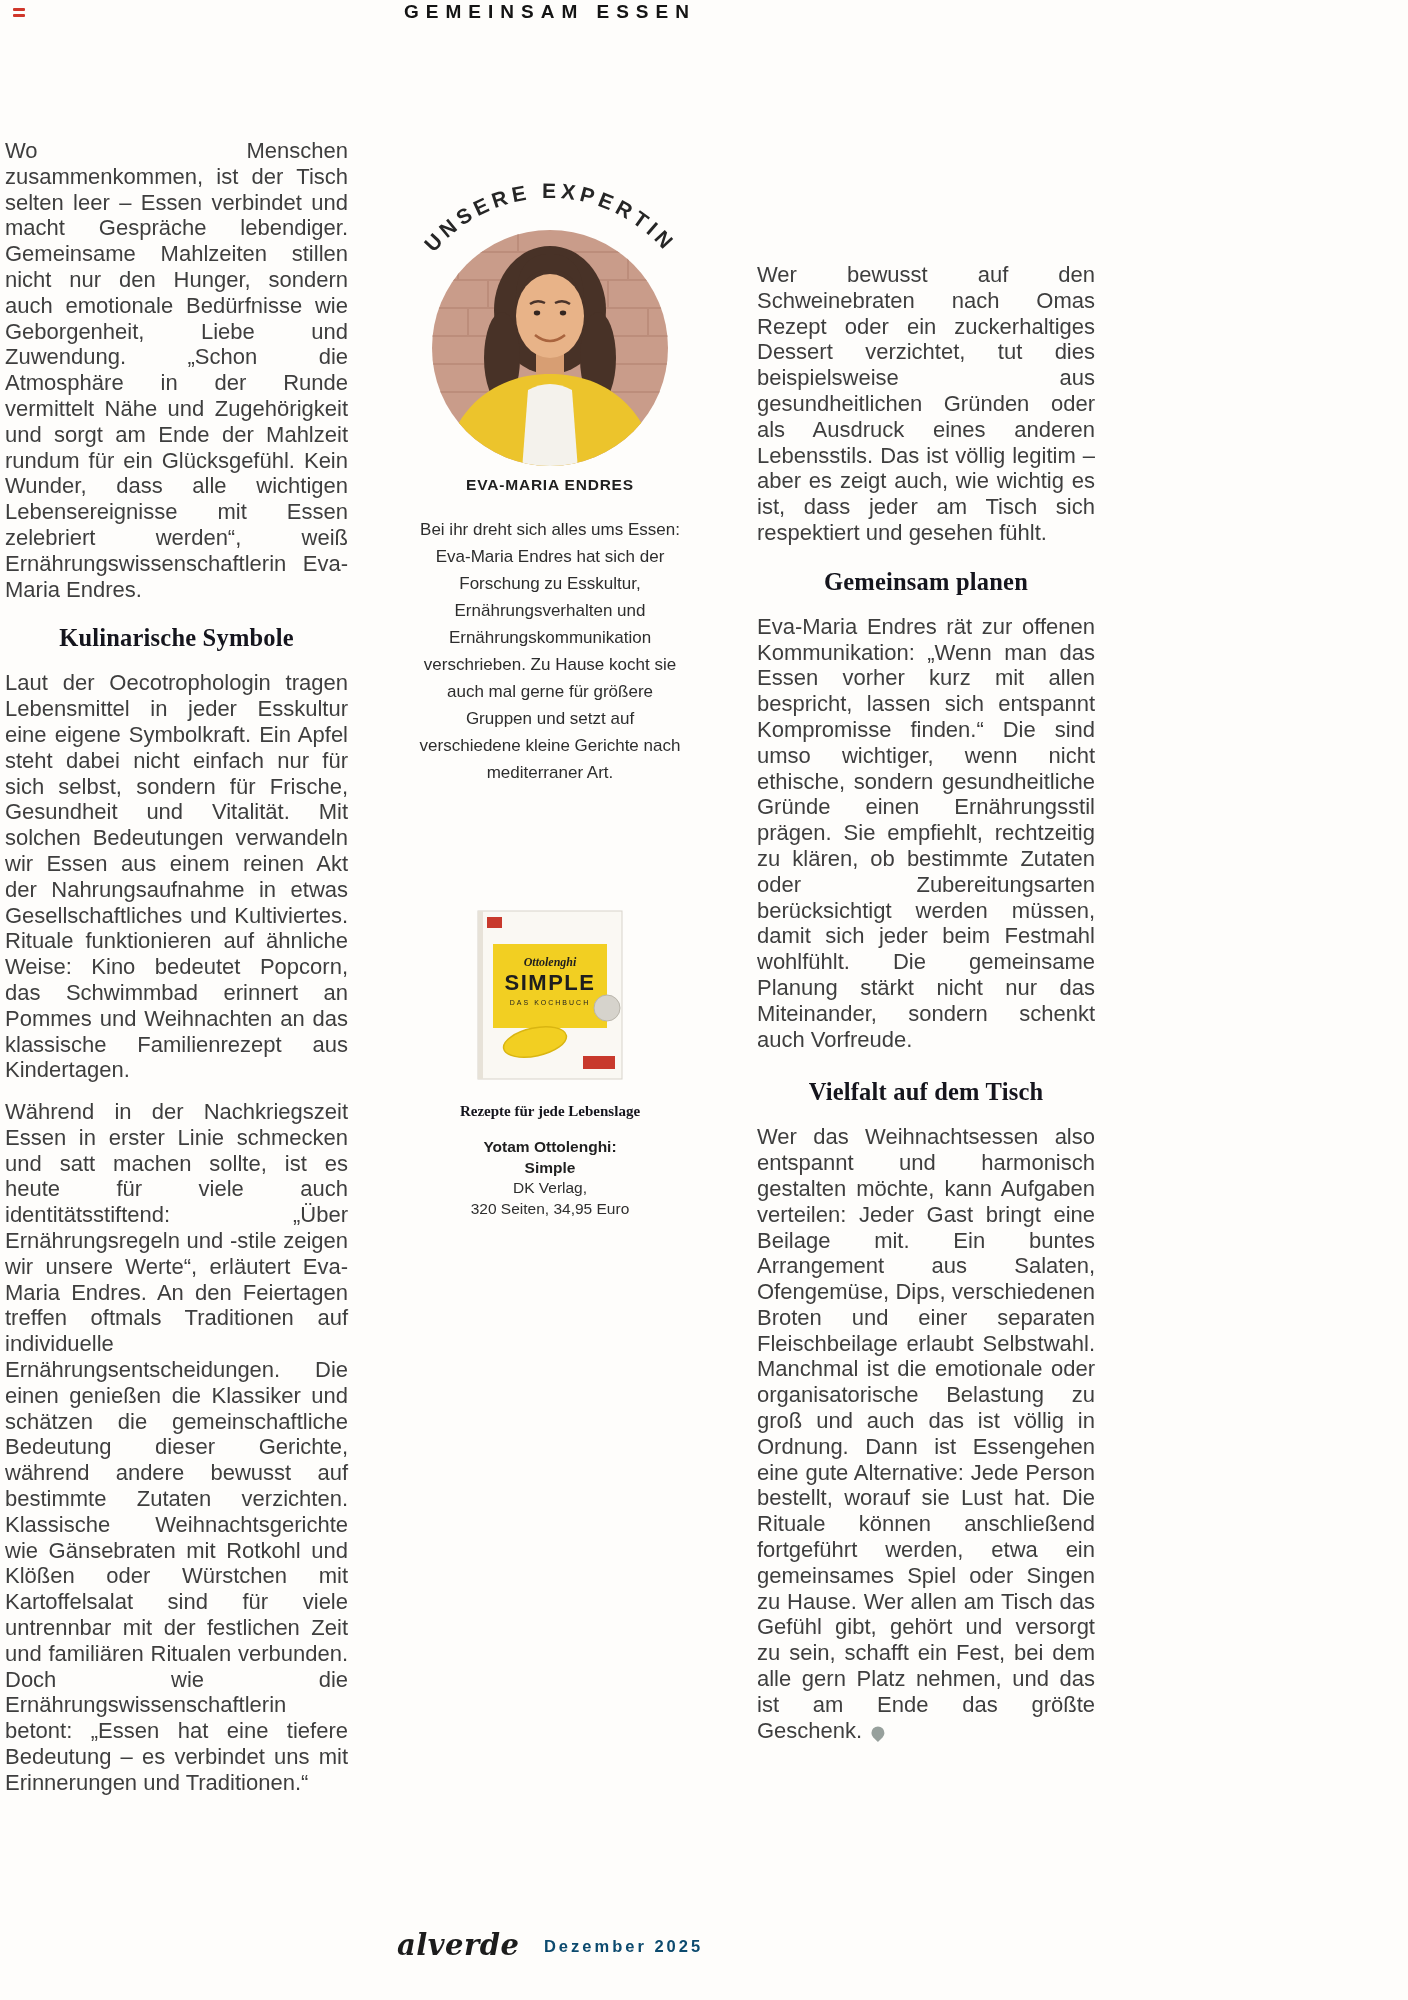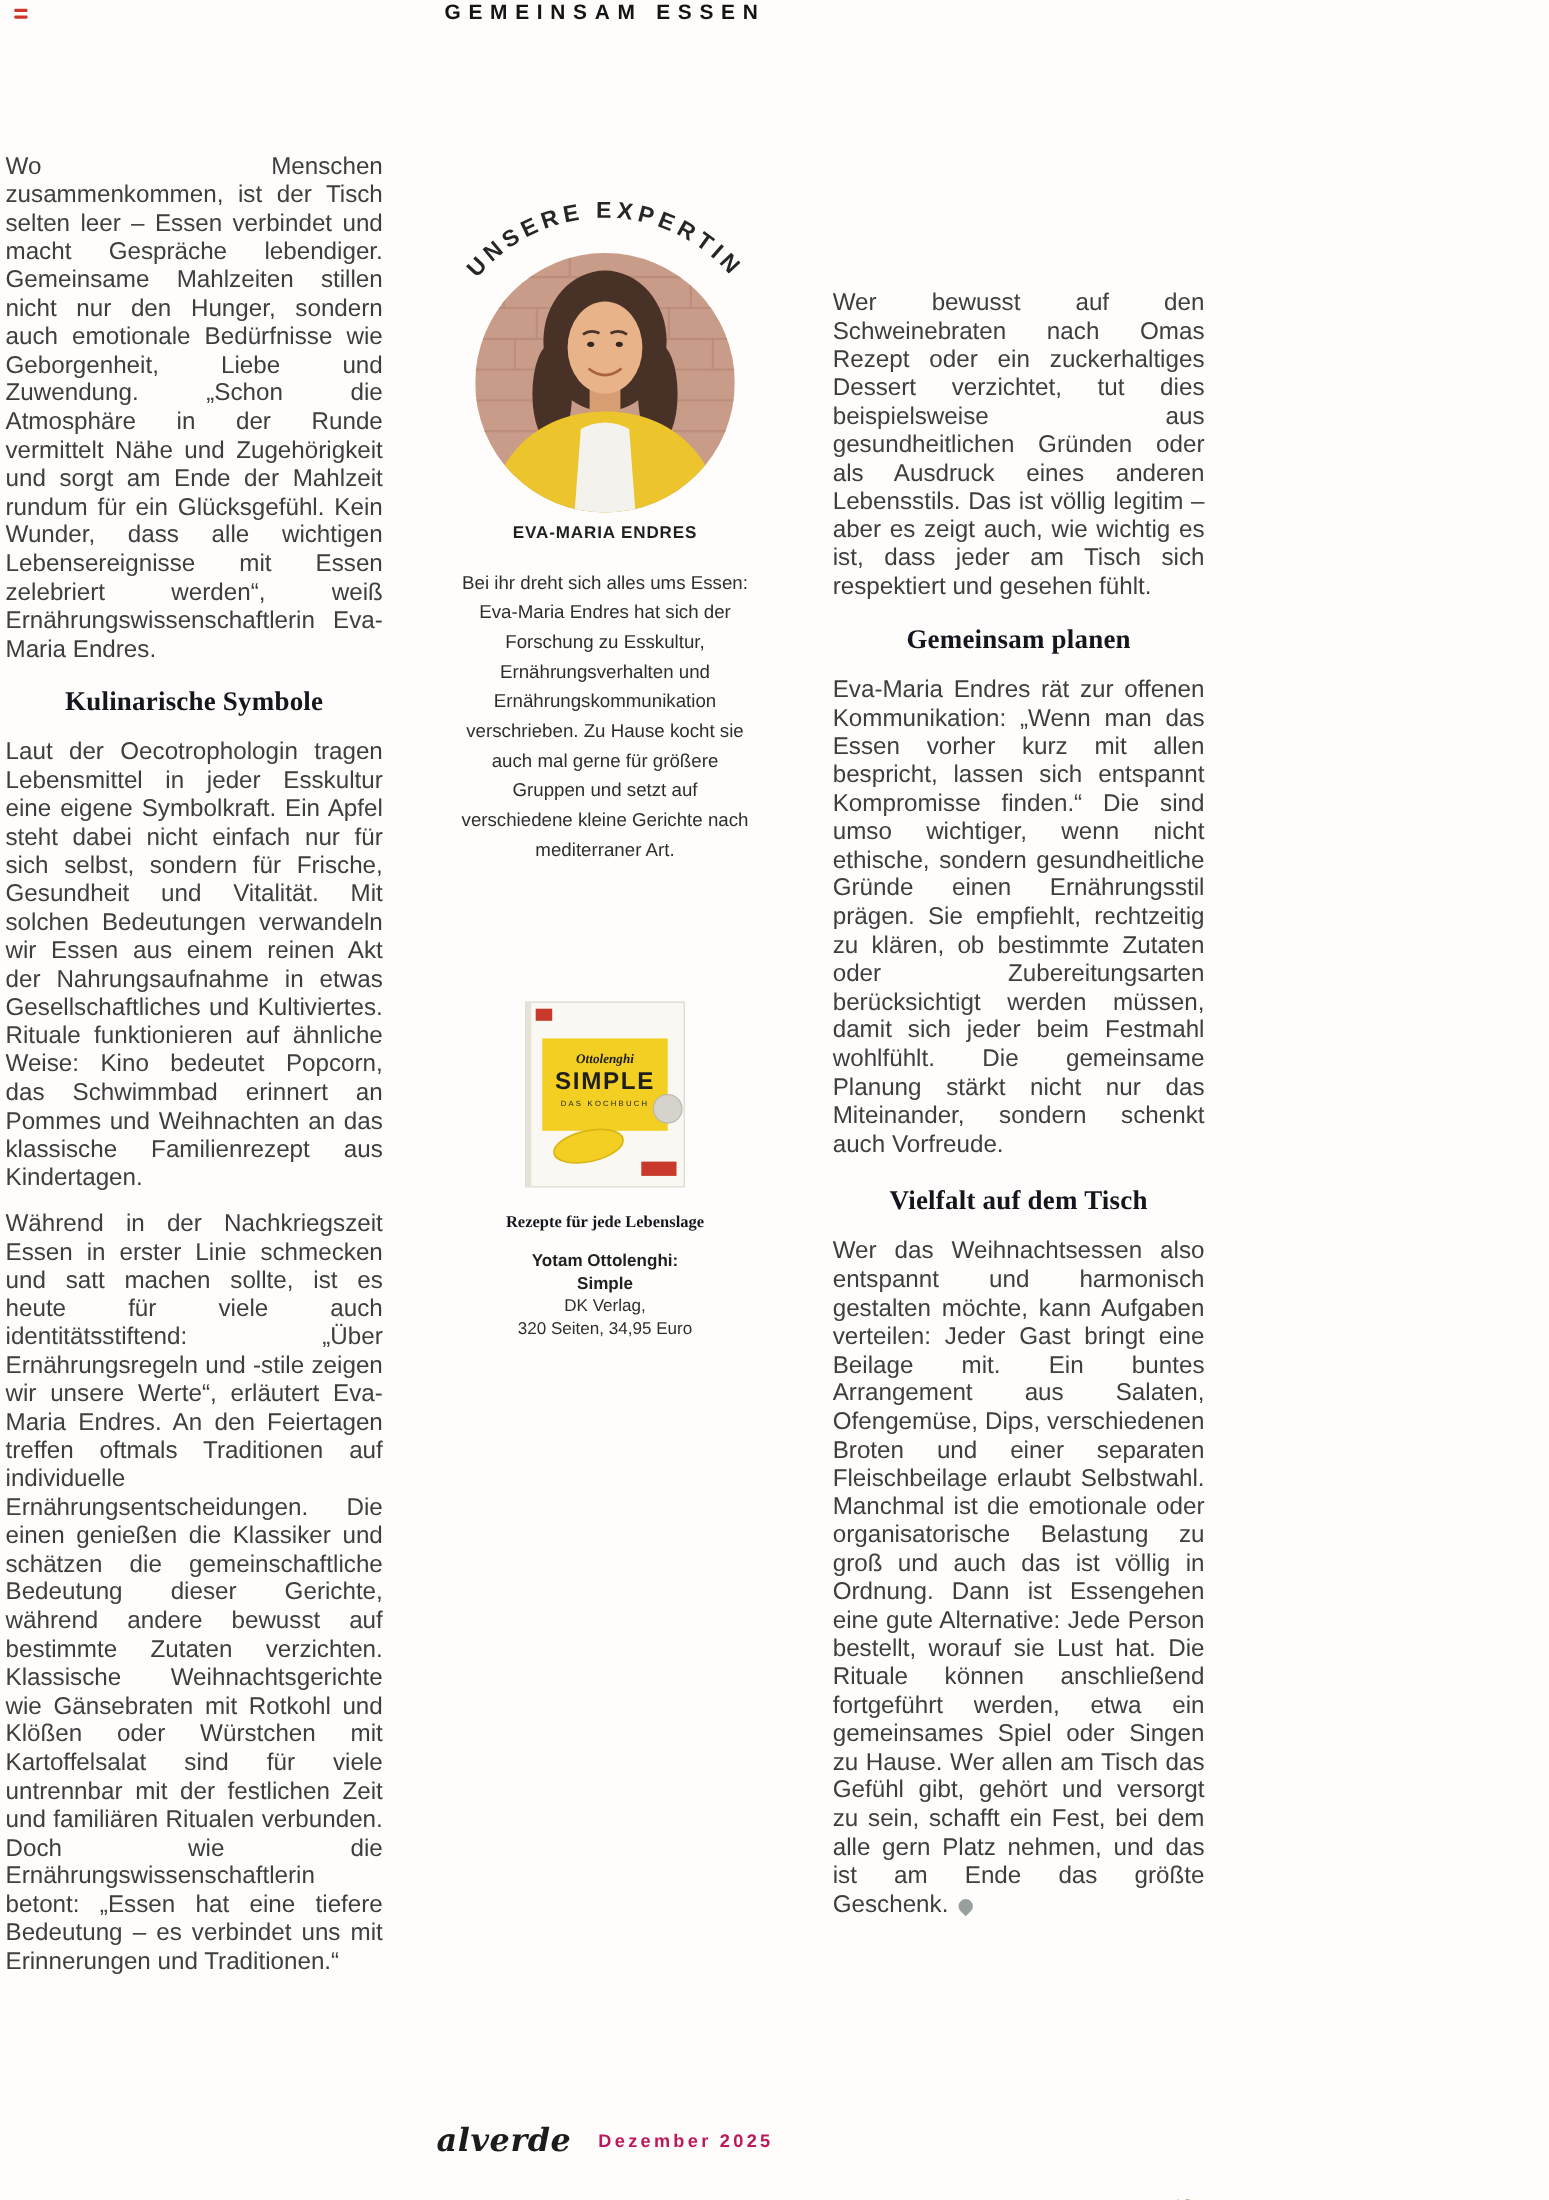--- a/index.html
+++ b/index.html
@@ -74,21 +74,21 @@
     transform:rotate(-45deg) translateY(2px);
   }
 
   
   .footer { position:absolute; top:1928px; left:0; width:1100px; text-align:center; white-space:nowrap; }
   .footer .logo {
     font-family:"DejaVu Serif", serif; font-style:italic; font-weight:bold;
     font-size:29px; color:#1c1c1c; letter-spacing:.5px;
   }
   .footer .date {
-    font-size:16.5px; font-weight:bold; letter-spacing:3px; color:#be185d;
+    font-size:16.5px; font-weight:bold; letter-spacing:3px; color:#0c4a6e;
     margin-left:20px; position:relative; top:-3px;
   }
   .page-number {
     position:absolute; left:1062px; top:1995px;
     font-family:"Liberation Serif", serif; font-size:24px; color:#4d7c0f;text-align:center;
   }
 </style>
 </head>
 <body>
 

